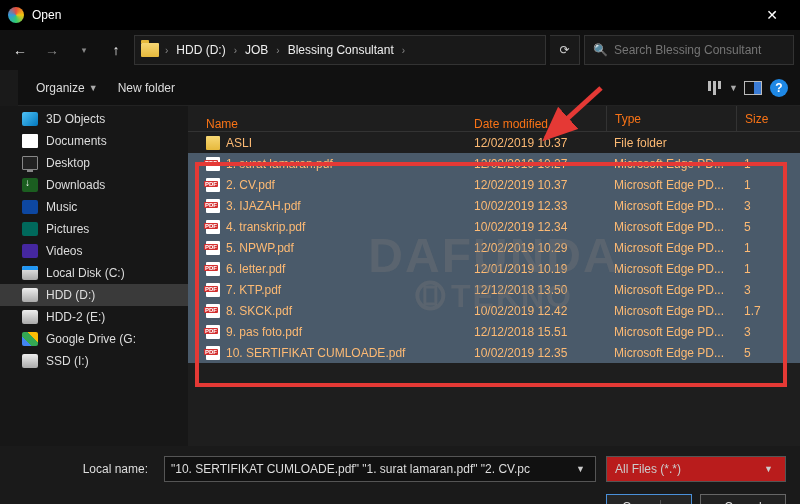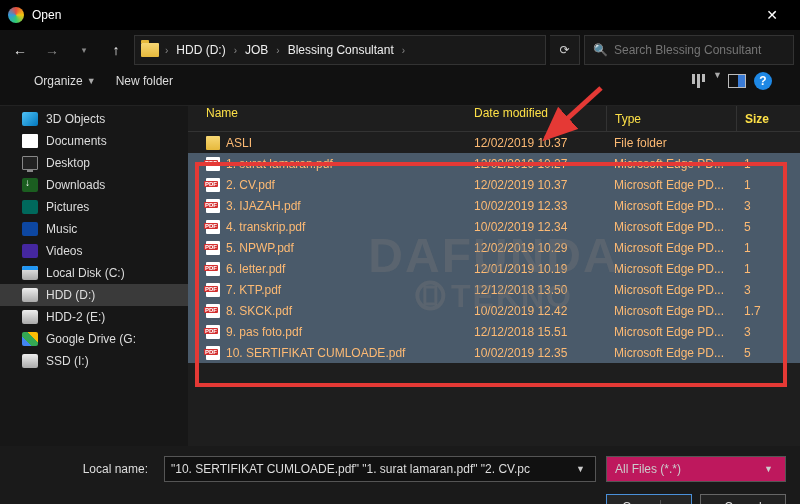--- a/index.html
+++ b/index.html
@@ -19,21 +19,21 @@
   .addrbox { flex: 1; display: flex; align-items: center; background: #191919; border: 1px solid #333; height: 30px; padding: 0 6px; gap: 4px; }
   .foldericon { width: 18px; height: 14px; background: linear-gradient(#f7d774,#e6b93c); border-radius: 1px; position: relative; }
   .foldericon::before { content:""; position:absolute; top:-3px; left:0; width:8px; height:3px; background:#e6b93c; border-radius:1px 1px 0 0;}
   .crumb { color:#eee; padding: 0 2px; cursor:pointer; }
   .crumbsep { color:#888; padding: 0 2px; font-size:10px; }
   .refresh { width: 30px; height:30px; display:flex; align-items:center; justify-content:center; color:#ccc; border:1px solid #333; border-left:none; background:#191919; cursor:pointer;}
   .searchbox { width: 210px; height:30px; background:#191919; border:1px solid #333; display:flex; align-items:center; padding:0 8px; gap:6px; color:#888; }
   .searchbox input { flex:1; background:transparent; border:none; outline:none; color:#eab308; font-size:12px; }
 
   
-  .toolbar { height: 36px; background:#111; display:flex; align-items:flex-start; padding:0 26px; gap:4px; border-bottom:1px solid #222; }
+  .toolbar { height: 36px; background:#111; display:flex; align-items:center; padding:0 10px; gap:4px; border-bottom:1px solid #222;margin-left:18px; }
   .toolbtn { color:#ddd; padding:4px 8px; cursor:pointer; display:flex; align-items:center; gap:4px;}
   .toolbtn .dd { font-size:9px; color:#aaa; }
   .toolbar .spacer { flex:1; }
   .iconsq { width:22px; height:22px; display:flex; align-items:center; justify-content:center; cursor:pointer; }
   .viewicon { display:flex; gap:2px;}
   .viewicon span { width:3px; background:#bbb; }
   .viewicon span:nth-child(1){height:10px;} .viewicon span:nth-child(2){height:14px;} .viewicon span:nth-child(3){height:8px;}
   .paneicon { width:18px; height:14px; border:1px solid #bbb; position:relative;}
   .paneicon::after{content:"";position:absolute;right:0;top:0;bottom:0;width:7px;background:#3a7bd5;}
   .helpicon { width:18px; height:18px; border-radius:50%; background:#1e88e5; color:#fff; font-size:12px; font-weight:bold; display:flex; align-items:center; justify-content:center;}
@@ -51,26 +51,26 @@
   .ic-down { background:#1b5e20; border-radius:2px; position:relative;}
   .ic-down::after{content:"↓";position:absolute;color:#fff;font-size:10px;left:3px;top:-1px;}
   .ic-music { background:#0d47a1; border-radius:2px;}
   .ic-pic { background:#00695c; border-radius:2px;}
   .ic-vid { background:#4527a0; border-radius:2px;}
   .ic-disk { background:linear-gradient(#eee,#aaa); border-radius:2px; position:relative;}
   .ic-disk.blue::before{content:"";position:absolute;top:0;left:0;right:0;height:4px;background:#2196f3;border-radius:2px 2px 0 0;}
   .ic-gd { background:linear-gradient(45deg,#4285f4 33%,#34a853 33% 66%,#fbbc05 66%); border-radius:2px;}
 
   .filearea { flex:1; position:relative; overflow:hidden;}
-  .colheader { display:flex; background:#1e1e1e; border-bottom:1px solid #333; height:26px; align-items:flex-start; color:#fde047; padding-left:10px;}
+  .colheader { display:flex; background:#1e1e1e; border-bottom:1px solid #333; height:26px; align-items:flex-end; color:#f97316; padding-left:10px;}
   .colheader > div { padding:0 8px; cursor:pointer;}
   .col-name { width: 268px; }
   .col-date { width: 140px; }
   .col-type { width: 130px; }
-  .col-size { flex:1;font-weight:bold; }
+  .col-size { flex:1; }
   .col-type, .col-size { border-left:1px solid #333; height:100%; display:flex; align-items:center;}
 
   .rows { }
   .row { display:flex; align-items:center; height:21px; padding-left:10px; color:#fdba74; }
   .row.sel { background:#4a5a6a; }
   .row .rname { width:268px; display:flex; align-items:center; gap:6px; padding-left:8px; overflow:hidden; white-space:nowrap;}
   .row .rdate { width:140px; padding-left:8px;}
   .row .rtype { width:130px; padding-left:8px; overflow:hidden; white-space:nowrap; text-overflow:ellipsis;}
   .row .rsize { flex:1; padding-left:8px;}
   .ficon { width:14px; height:14px; flex-shrink:0; }
@@ -86,21 +86,21 @@
   .watermark .ring { width:30px; height:30px; border:4px solid rgba(120,120,120,0.35); border-radius:50%; display:inline-flex; align-items:center; justify-content:center;}
   .watermark .ring::after{content:""; width:8px; height:14px; border:3px solid rgba(120,120,120,0.35); border-radius:2px;}
 
   
   .footer { background:#1a1a1a; padding:10px 14px 14px; }
   .fnrow { display:flex; align-items:center; gap:10px; margin-bottom:12px;}
   .fnlabel { width:140px; text-align:right; color:#ddd; padding-right:6px;}
   .fncombo { flex:1; display:flex; align-items:center; background:#111; border:1px solid #555; height:26px; padding:0 6px;}
   .fncombo input { flex:1; background:transparent; border:none; outline:none; color:#ddd; font-size:12px;}
   .fncombo .dd, .filtercombo .dd { color:#ccc; font-size:9px; padding:0 4px; cursor:pointer;}
-  .filtercombo { width:180px; display:flex; align-items:center; background:#be185d; border:1px solid #555; height:26px; padding:0 8px; justify-content:space-between;}
+  .filtercombo { width:180px; display:flex; align-items:center; background:#b91c1c; border:1px solid #555; height:26px; padding:0 8px; justify-content:space-between;}
   .btnrow { display:flex; justify-content:flex-end; gap:8px; }
   .btn { min-width:86px; height:26px; background:#222; border:1px solid #666; color:#ddd; display:flex; align-items:center; justify-content:center; cursor:pointer; }
   .btn.primary { border:1px solid #4a90d9; background:#262626;}
   .btn .dd { font-size:9px; margin-left:4px;}
 </style>
 </head>
 <body>
 
 <div class="titlebar">
   <div class="appicon"></div>
@@ -175,26 +175,26 @@
       </div>
       <div class="sbitem">
         <div class="sbicon ic-screen"></div>
         <span>Desktop</span>
       </div>
       <div class="sbitem">
         <div class="sbicon ic-down"></div>
         <span>Downloads</span>
       </div>
       <div class="sbitem">
+        <div class="sbicon ic-music"></div>
+        <span>Music</span>
+      </div>
+      <div class="sbitem">
         <div class="sbicon ic-pic"></div>
         <span>Pictures</span>
-      </div>
-      <div class="sbitem">
-        <div class="sbicon ic-music"></div>
-        <span>Music</span>
       </div>
       <div class="sbitem">
         <div class="sbicon ic-vid"></div>
         <span>Videos</span>
       </div>
       <div class="sbitem">
         <div class="sbicon ic-disk blue"></div>
         <span>Local Disk (C:)</span>
       </div>
       <div class="sbitem selected">

